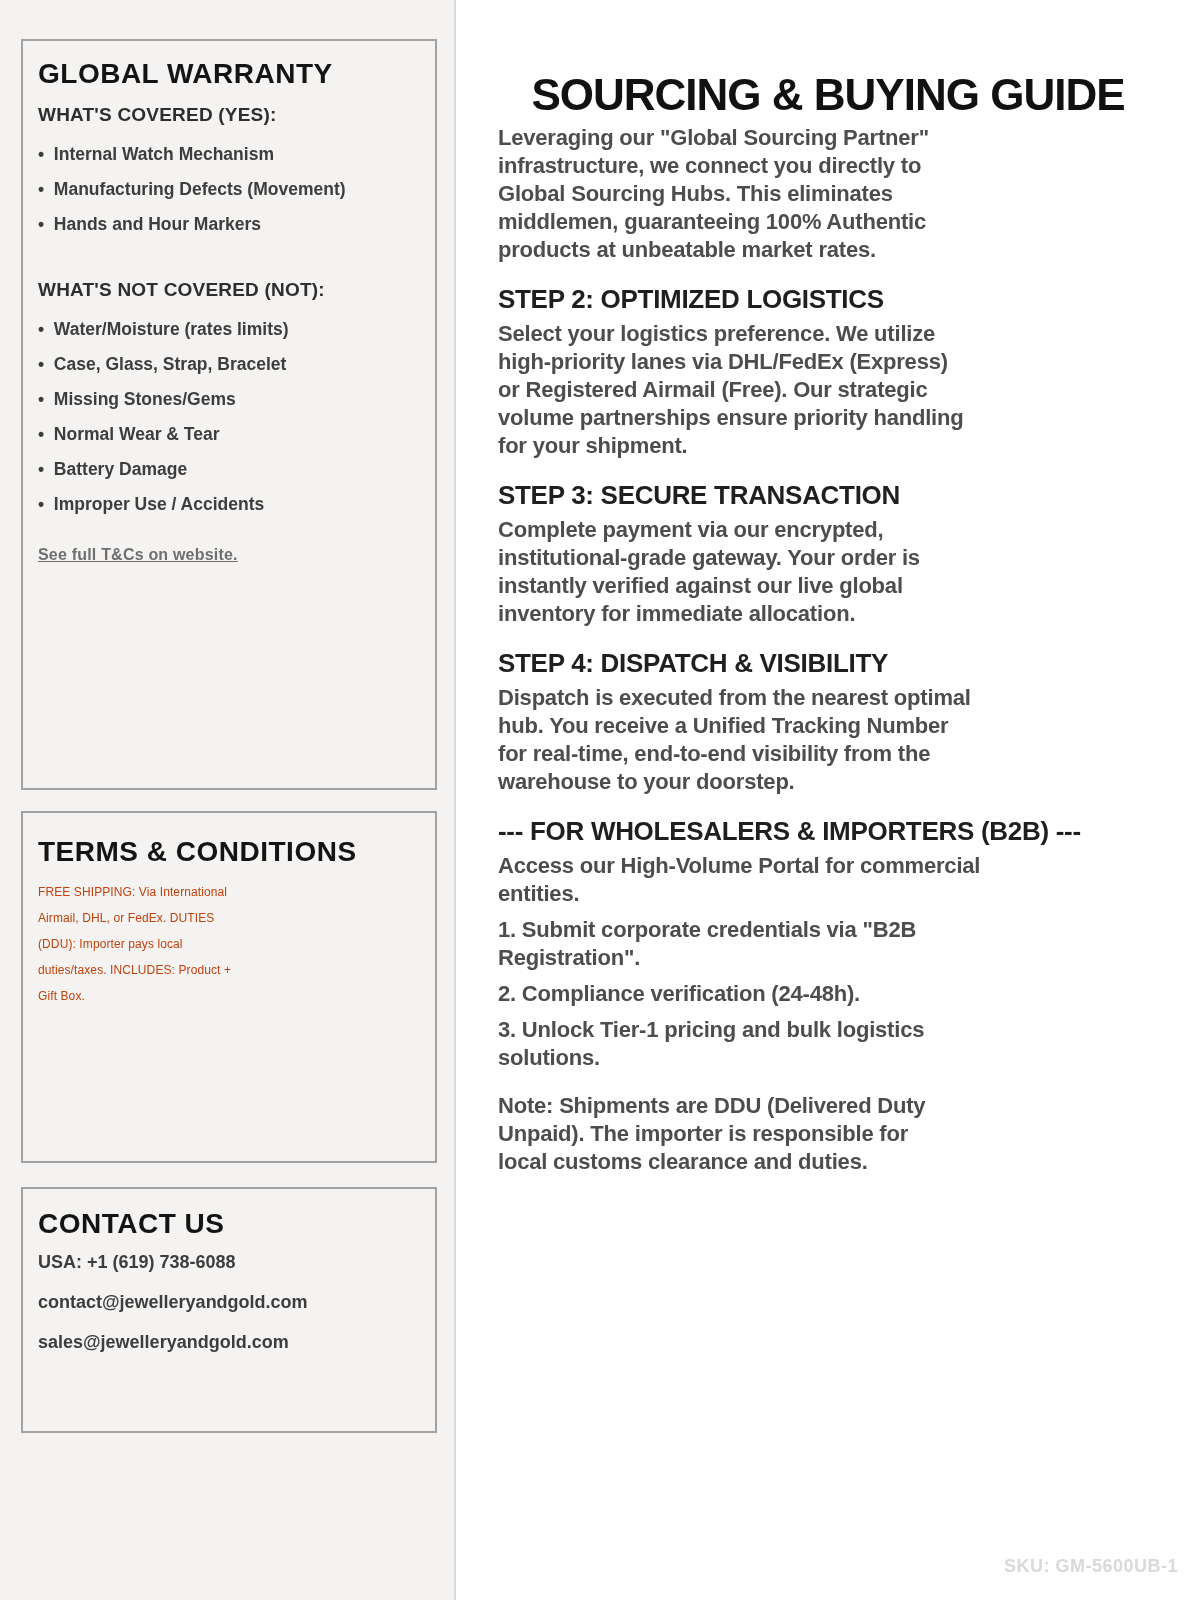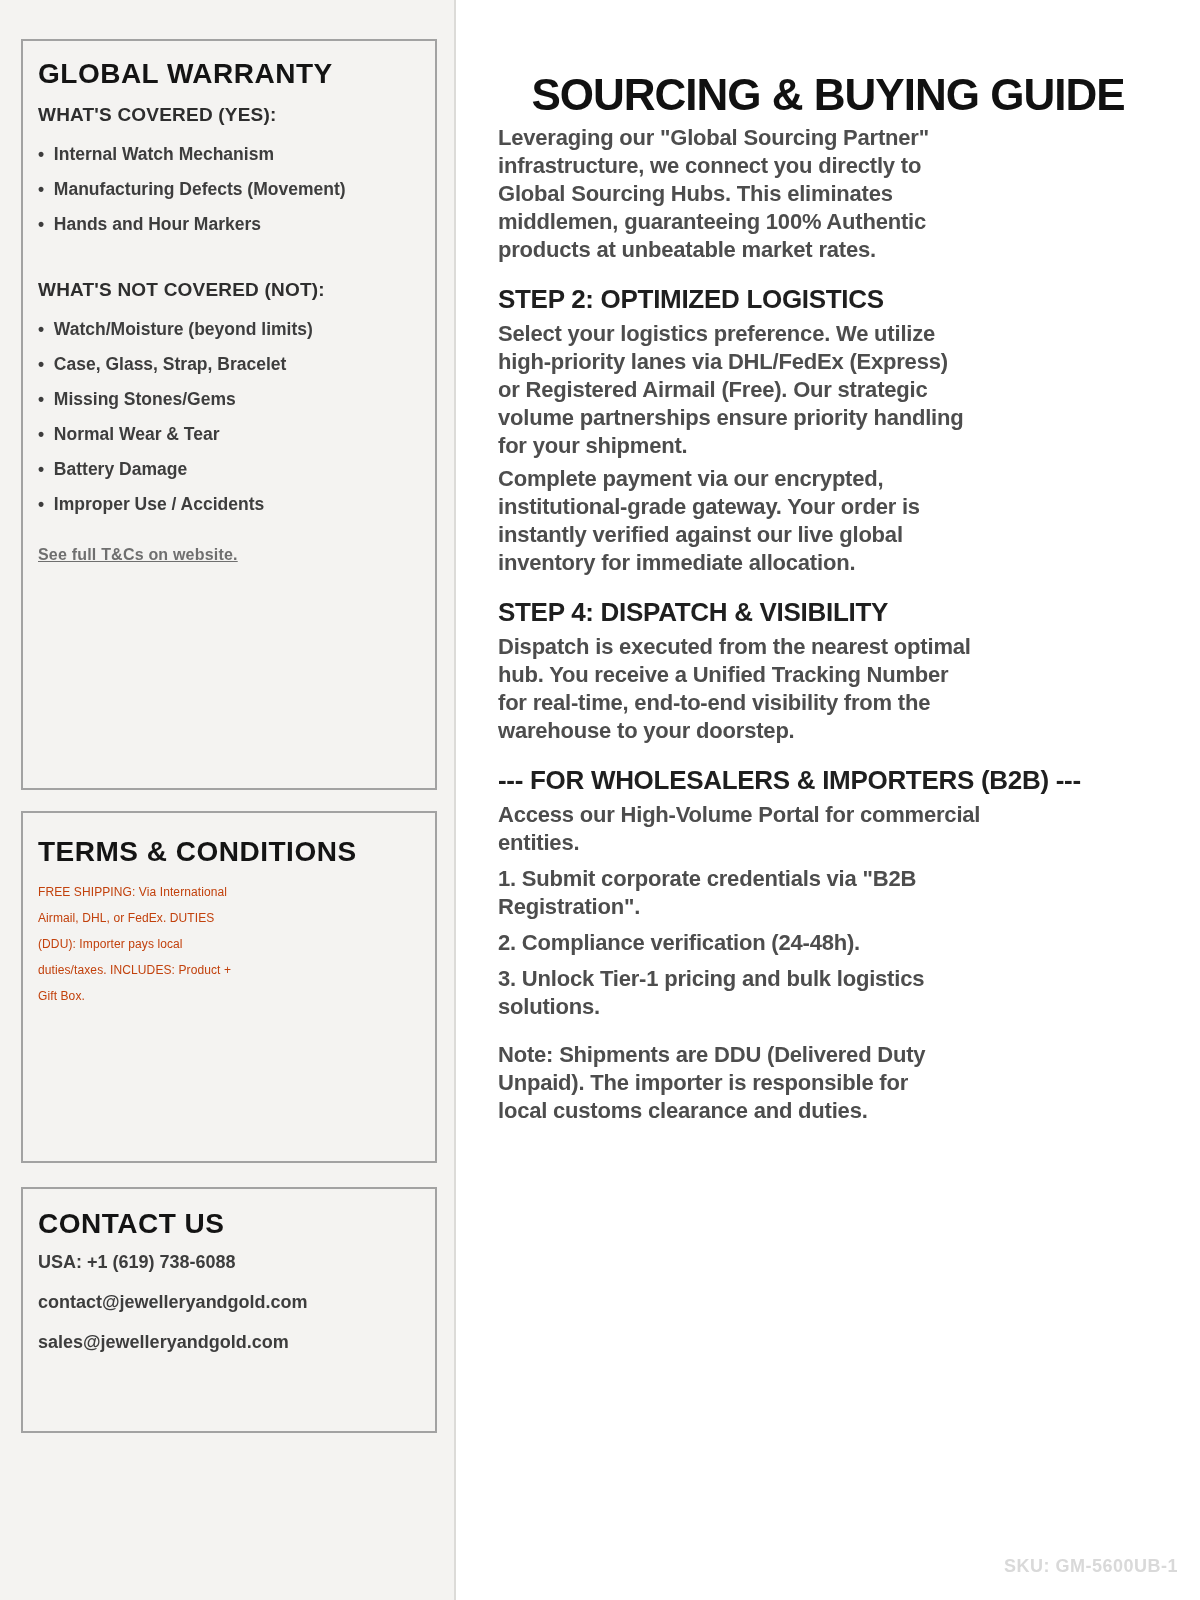--- a/index.html
+++ b/index.html
@@ -85,21 +85,21 @@
   <div class="side-box box-warranty">
     <div class="side-title">GLOBAL WARRANTY</div>
     <div class="side-subhead">WHAT'S COVERED (YES):</div>
     <div class="bullet-list">
       <div class="bullet-item">Internal Watch Mechanism</div>
       <div class="bullet-item">Manufacturing Defects (Movement)</div>
       <div class="bullet-item">Hands and Hour Markers</div>
     </div>
     <div class="side-subhead second">WHAT'S NOT COVERED (NOT):</div>
     <div class="bullet-list">
-      <div class="bullet-item">Watch/Moisture (beyond limits)</div>
+      <div class="bullet-item">Water/Moisture (rates limits)</div>
       <div class="bullet-item">Case, Glass, Strap, Bracelet</div>
       <div class="bullet-item">Missing Stones/Gems</div>
       <div class="bullet-item">Normal Wear &amp; Tear</div>
       <div class="bullet-item">Battery Damage</div>
       <div class="bullet-item">Improper Use / Accidents</div>
     </div>
     <div class="side-footnote">See full T&amp;Cs on website.</div>
   </div>
 
   <div class="side-box box-terms">
@@ -129,20 +129,21 @@
 middlemen, guaranteeing 100% Authentic
 products at unbeatable market rates.</p>
 
   <h2 class="step-heading after">STEP 2: OPTIMIZED LOGISTICS</h2>
   <p class="step-body">Select your logistics preference. We utilize
 high-priority lanes via DHL/FedEx (Express)
 or Registered Airmail (Free). Our strategic
 volume partnerships ensure priority handling
 for your shipment.</p>
 
+  <h2 class="step-heading after">STEP 3: SECURE TRANSACTION</h2>
   <p class="step-body">Complete payment via our encrypted,
 institutional-grade gateway. Your order is
 instantly verified against our live global
 inventory for immediate allocation.</p>
 
   <h2 class="step-heading after">STEP 4: DISPATCH &amp; VISIBILITY</h2>
   <p class="step-body">Dispatch is executed from the nearest optimal
 hub. You receive a Unified Tracking Number
 for real-time, end-to-end visibility from the
 warehouse to your doorstep.</p>

